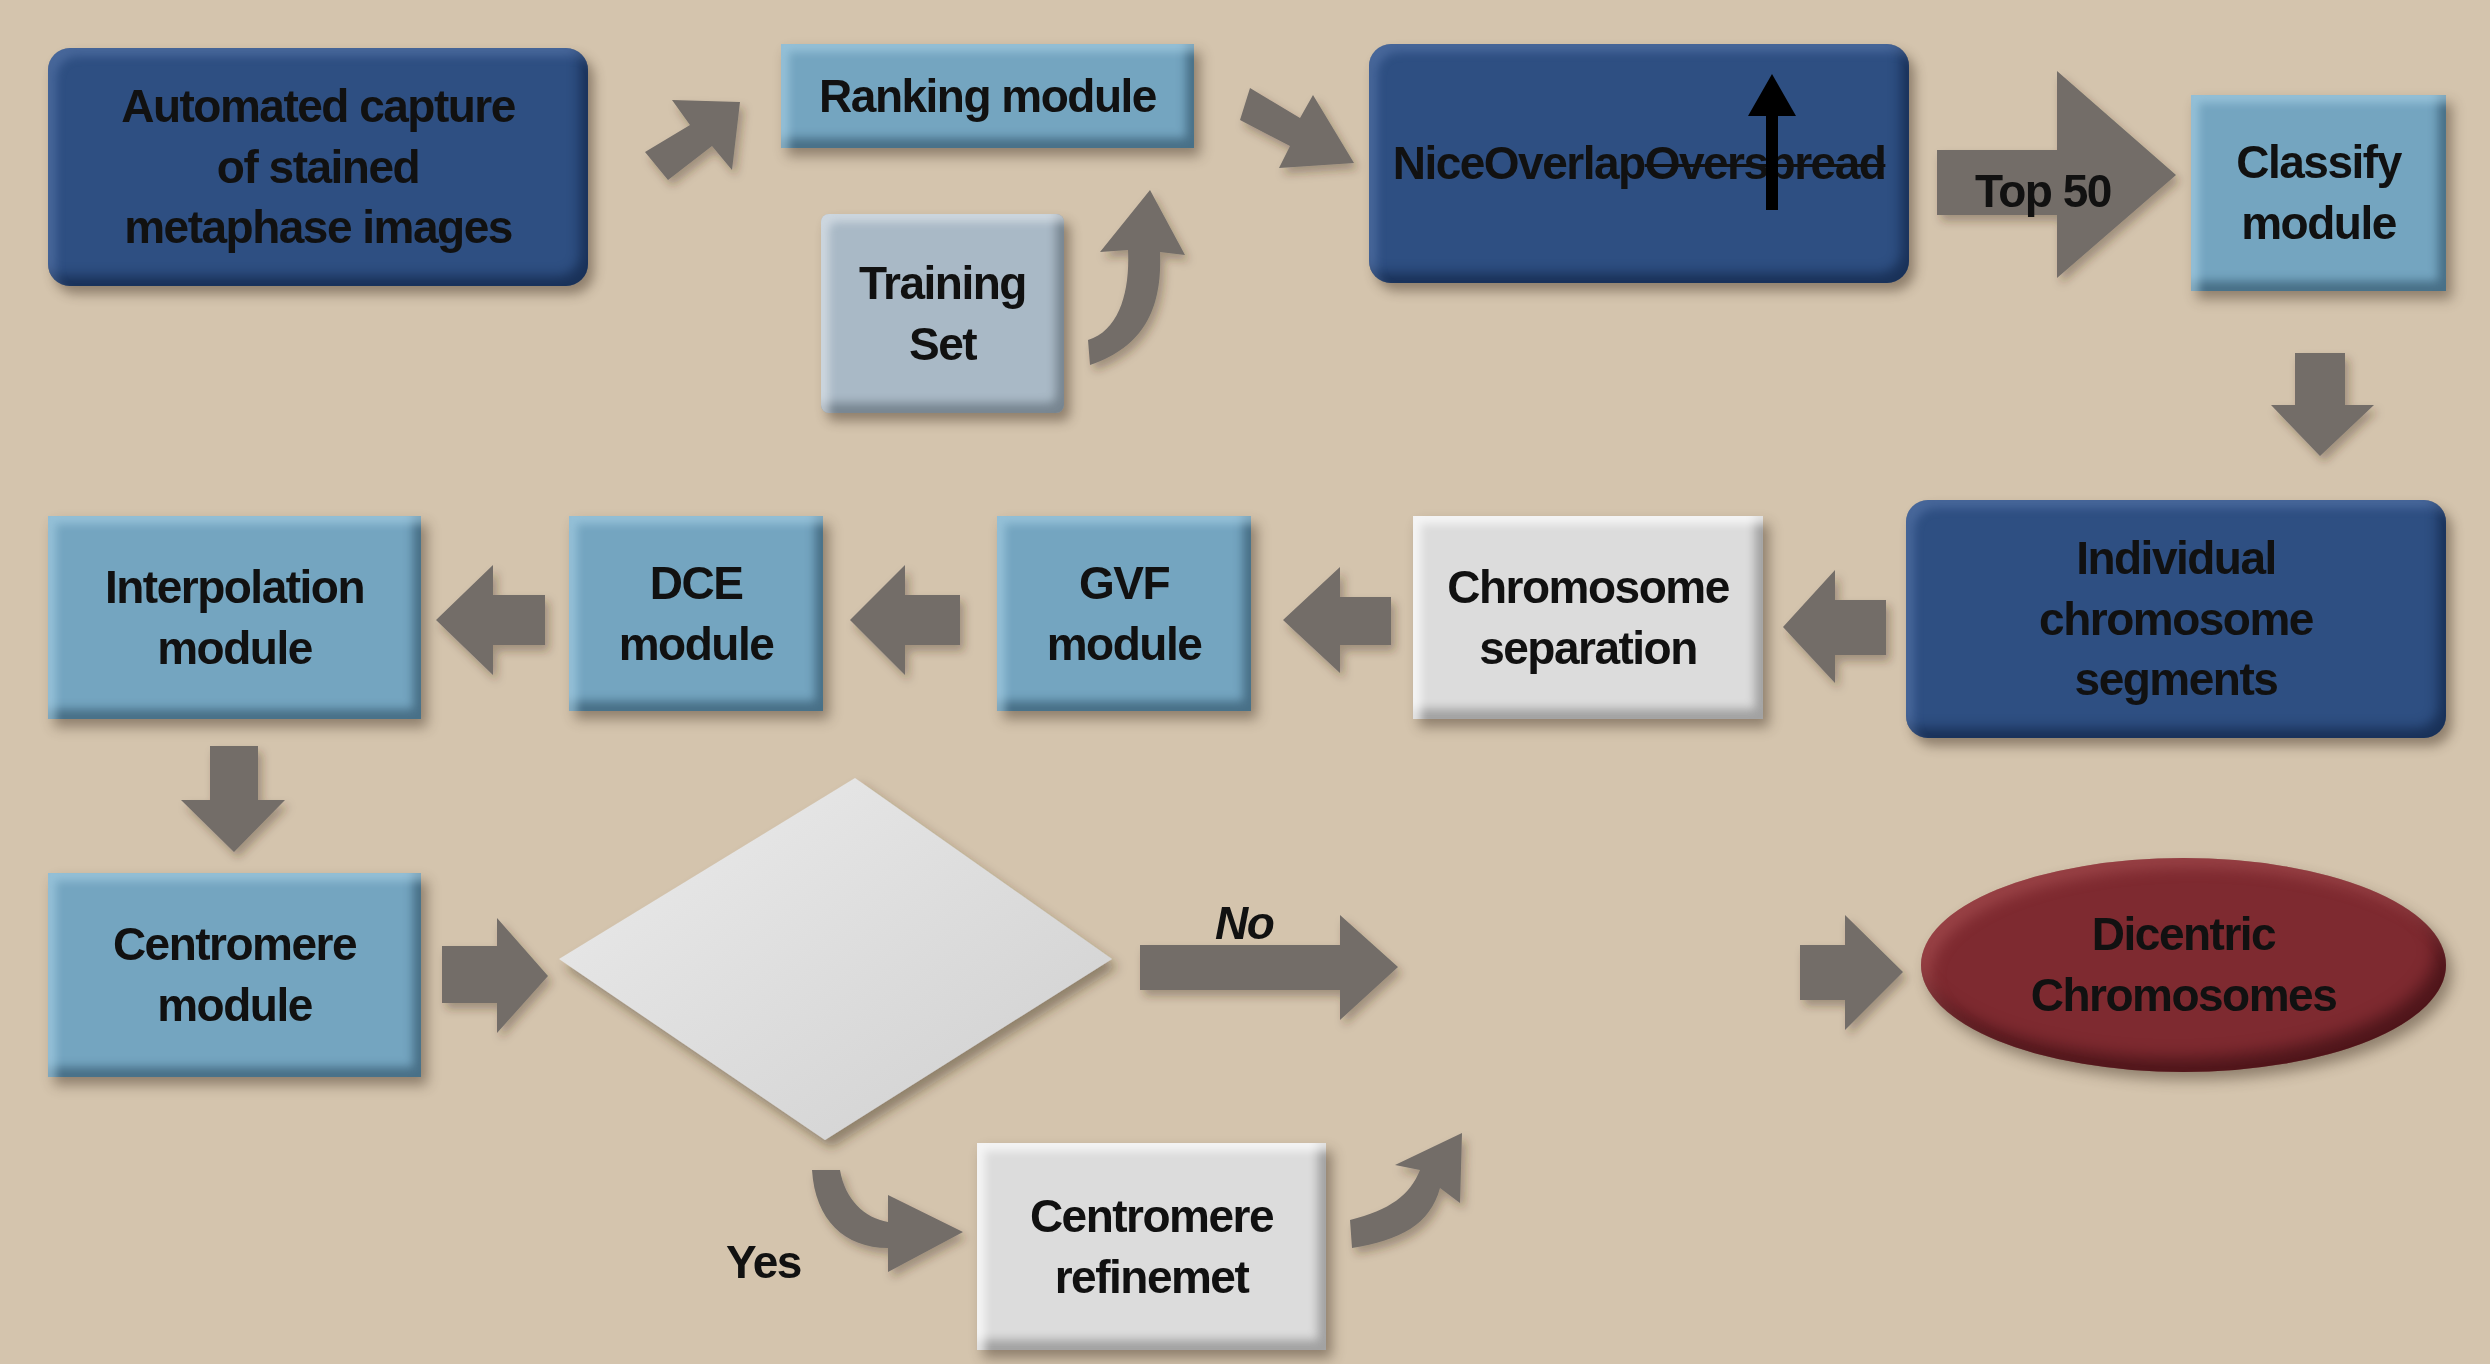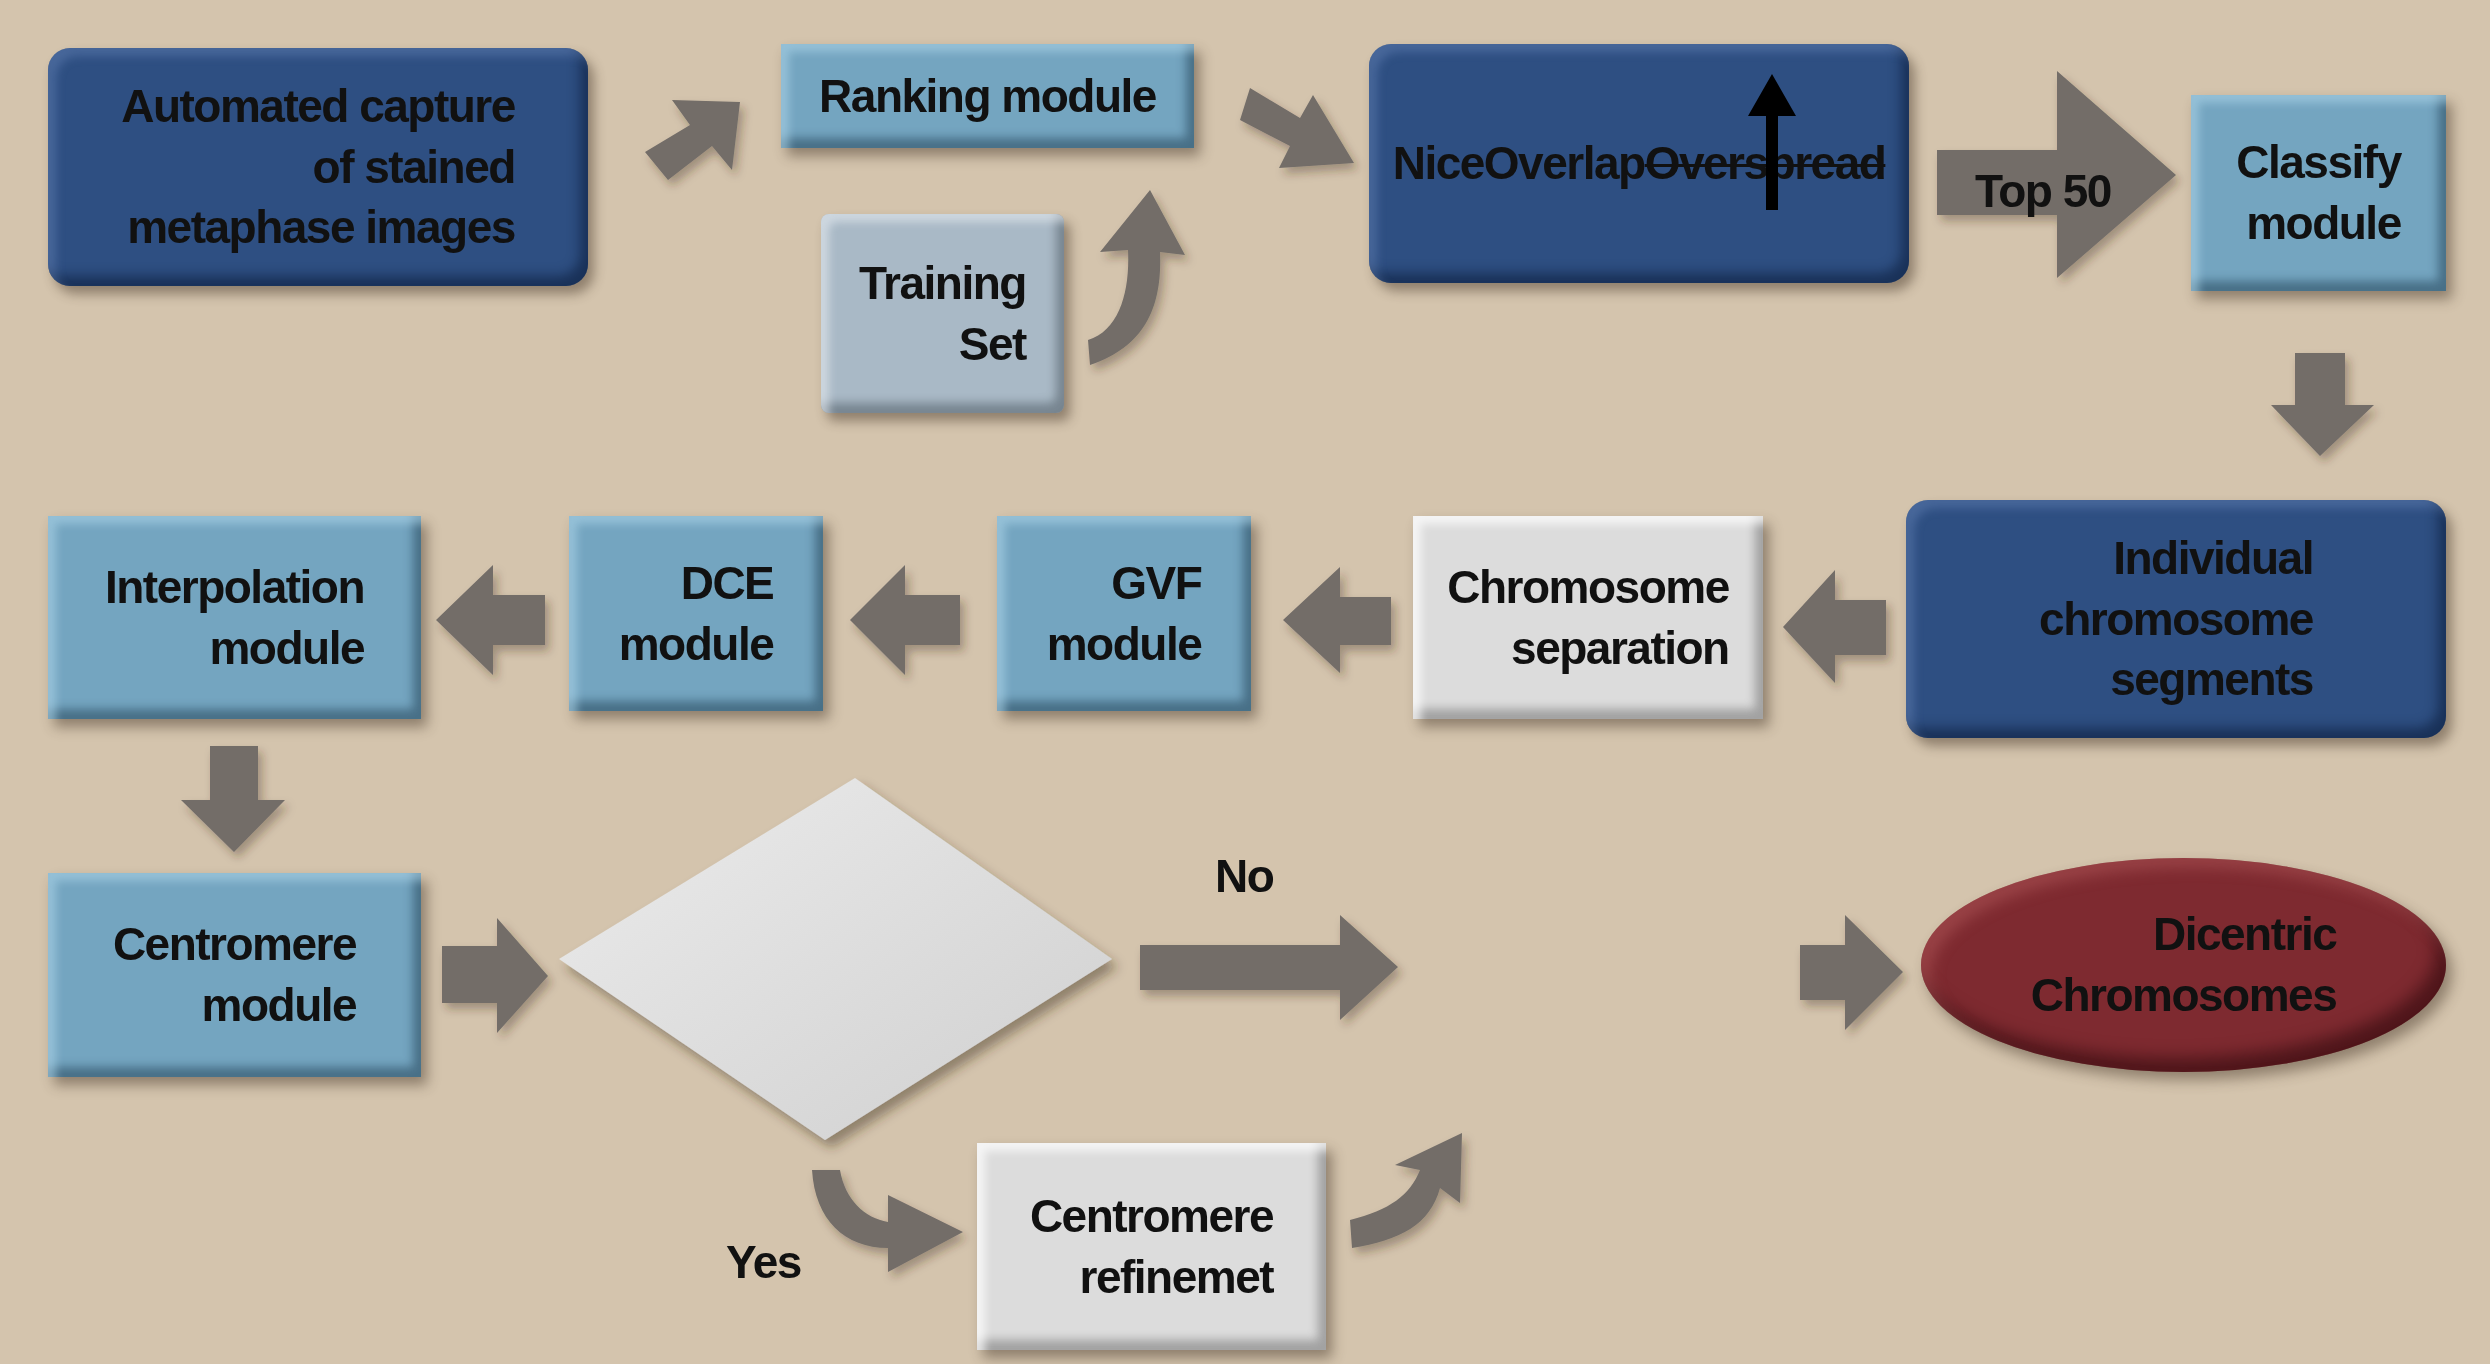--- a/index.html
+++ b/index.html
@@ -5,21 +5,21 @@
   html, body { margin:0; padding:0; }
   body {
     width:2490px; height:1364px; overflow:hidden;
     background:#d4c4ad;
     font-family:"Liberation Sans", "DejaVu Sans", sans-serif;
     position:relative;
   }
   #canvas { position:absolute; left:0; top:0; width:2490px; height:1364px; }
   .node {
     position:absolute; box-sizing:border-box;
-    display:flex; align-items:center; justify-content:center; text-align:right;
+    display:flex; align-items:center; justify-content:center; text-align:center;
     font-weight:bold; color:#111; line-height:1.32;
     font-size:46px; letter-spacing:-1.5px;
     box-shadow: 6px 8px 12px rgba(60,45,30,0.45);
   }
   .node span { display:block; white-space:pre-line; }
   .dark {
     background:#2e4f82; border-radius:22px;
     box-shadow: inset 8px 8px 10px rgba(120,150,200,0.35), inset -8px -10px 12px rgba(10,25,55,0.55), 6px 8px 12px rgba(60,45,30,0.45);
   }
   .light {
@@ -166,16 +166,16 @@
 
       <polygon points="1800,945 1845,945 1845,915 1903,972 1845,1030 1845,1000 1800,1000"></polygon>
 
       <path d="M812,1170 L840,1170 C845,1200 865,1218 888,1222 L888,1195 L963,1232 L888,1272 L888,1248 C845,1248 815,1220 812,1170 Z"></path>
 
       <path d="M1350,1220 C1390,1210 1410,1195 1420,1170 L1395,1165 L1462,1133 L1460,1203 L1440,1188 C1430,1225 1400,1240 1352,1248 Z"></path>
     </g>
   </svg>
 
   <div class="label" style="left:1975px; top:148px;">Top 50</div>
-  <div class="label" style="left:1215px; top:833px;">No</div>
+  <div class="label" style="left:1215px; top:880px;font-style:italic;">No</div>
   <div class="label" style="left:726px; top:1219px;">Yes</div>
 
 </div>
 
 </body></html>

